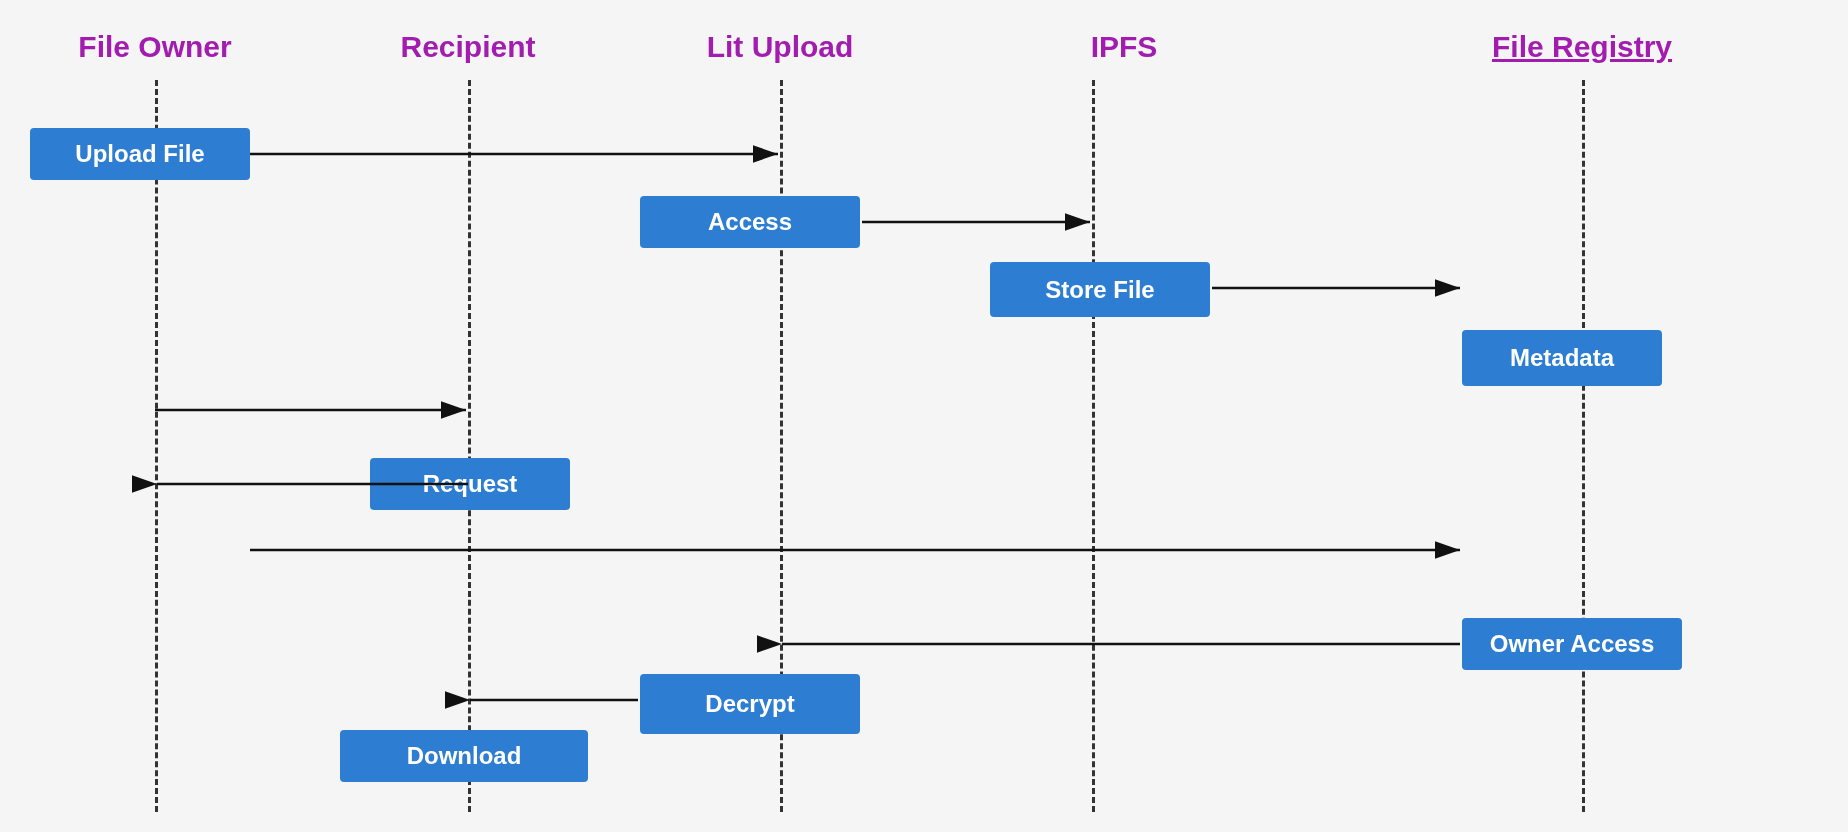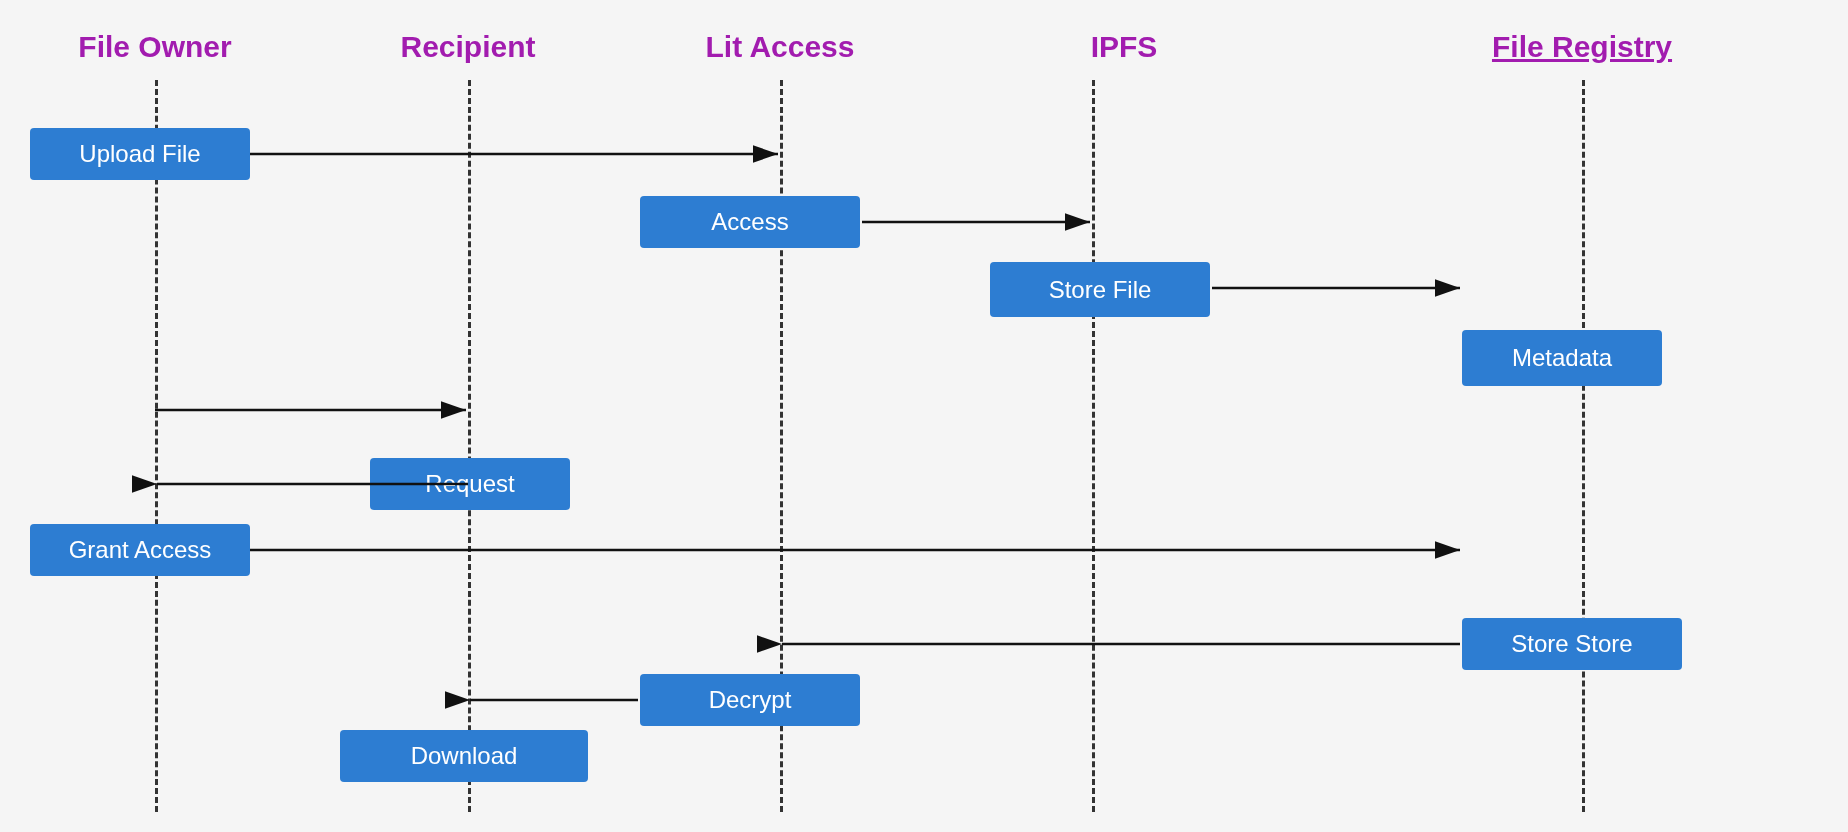--- a/index.html
+++ b/index.html
@@ -32,21 +32,21 @@
       top: 80px;
       bottom: 20px;
       width: 2px;
       border-left: 3px dashed #333;
     }
     .msg-box {
       position: absolute;
       background: #2d7dd2;
       color: #fff;
       font-size: 24px;
-      font-weight: 400;
+      font-weight: 700;
       padding: 10px 22px;
       border-radius: 4px;
       white-space: nowrap;
       display: flex;
       align-items: center;
       justify-content: center;
     }
     
     .arrow-svg {
       position: absolute;
@@ -57,38 +57,37 @@
       pointer-events: none;
     }
   </style>
 </head>
 <body>
 
 <div class="diagram">
 
   <div class="actor-label" style="left:155px;">File Owner</div>
   <div class="actor-label" style="left:468px;">Recipient</div>
-  <div class="actor-label" style="left:780px;">Lit Access</div>
+  <div class="actor-label" style="left:780px;">Lit Upload</div>
   <div class="actor-label" style="left:1092px;margin-left:32px;">IPFS</div>
   <div class="actor-label" style="left:1582px;text-decoration:underline;">File Registry</div>
 
   <div class="dashed-line" style="left:155px;"></div>
   <div class="dashed-line" style="left:468px;"></div>
   <div class="dashed-line" style="left:780px;"></div>
   <div class="dashed-line" style="left:1092px;"></div>
   <div class="dashed-line" style="left:1582px;"></div>
 
   <div class="msg-box" style="left:30px;top:128px;width:220px;height:52px;">Upload File</div>
   <div class="msg-box" style="left:640px;top:196px;width:220px;height:52px;">Access</div>
   <div class="msg-box" style="left:990px;top:262px;width:220px;height:55px;">Store File</div>
   <div class="msg-box" style="left:1462px;top:330px;width:200px;height:56px;">Metadata</div>
   <div class="msg-box" style="left:370px;top:458px;width:200px;height:52px;">Request</div>
-  <div class="msg-box" style="left:30px;top:524px;width:220px;height:52px;">Grant Access</div>
-  <div class="msg-box" style="left:1462px;top:618px;width:220px;height:52px;">Store Store</div>
-  <div class="msg-box" style="left:640px;top:674px;width:220px;height:52px;">Decrypt</div>
+  <div class="msg-box" style="left:1462px;top:618px;width:220px;height:52px;">Owner Access</div>
+  <div class="msg-box" style="left:640px;top:674px;width:220px;height:60px;">Decrypt</div>
   <div class="msg-box" style="left:340px;top:730px;width:248px;height:52px;">Download</div>
 
   <svg class="arrow-svg">
     <defs>
       <marker id="arrowR" markerWidth="10" markerHeight="7" refX="10" refY="3.5" orient="auto">
         <polygon points="0 0, 10 3.5, 0 7" fill="#111"></polygon>
       </marker>
       <marker id="arrowL" markerWidth="10" markerHeight="7" refX="0" refY="3.5" orient="auto-start-reverse">
         <polygon points="10 0, 0 3.5, 10 7" fill="#111"></polygon>
       </marker>

